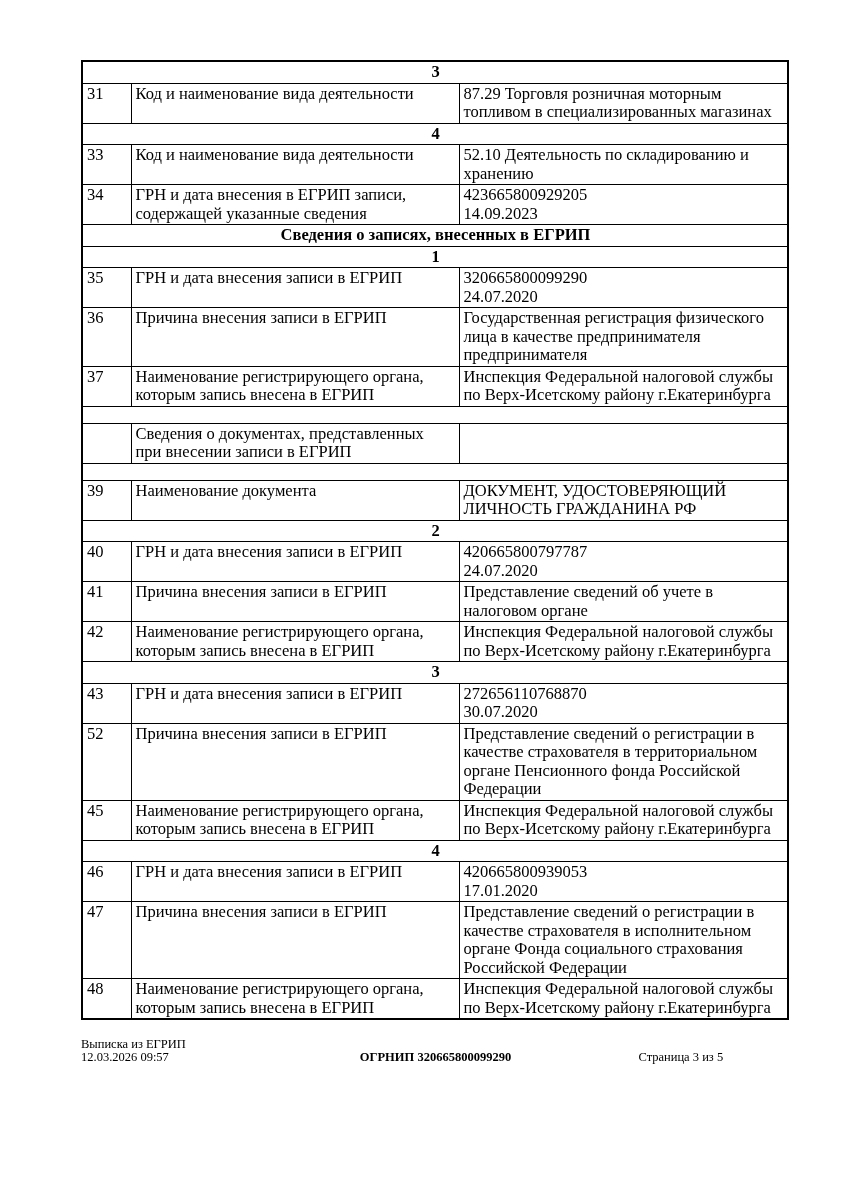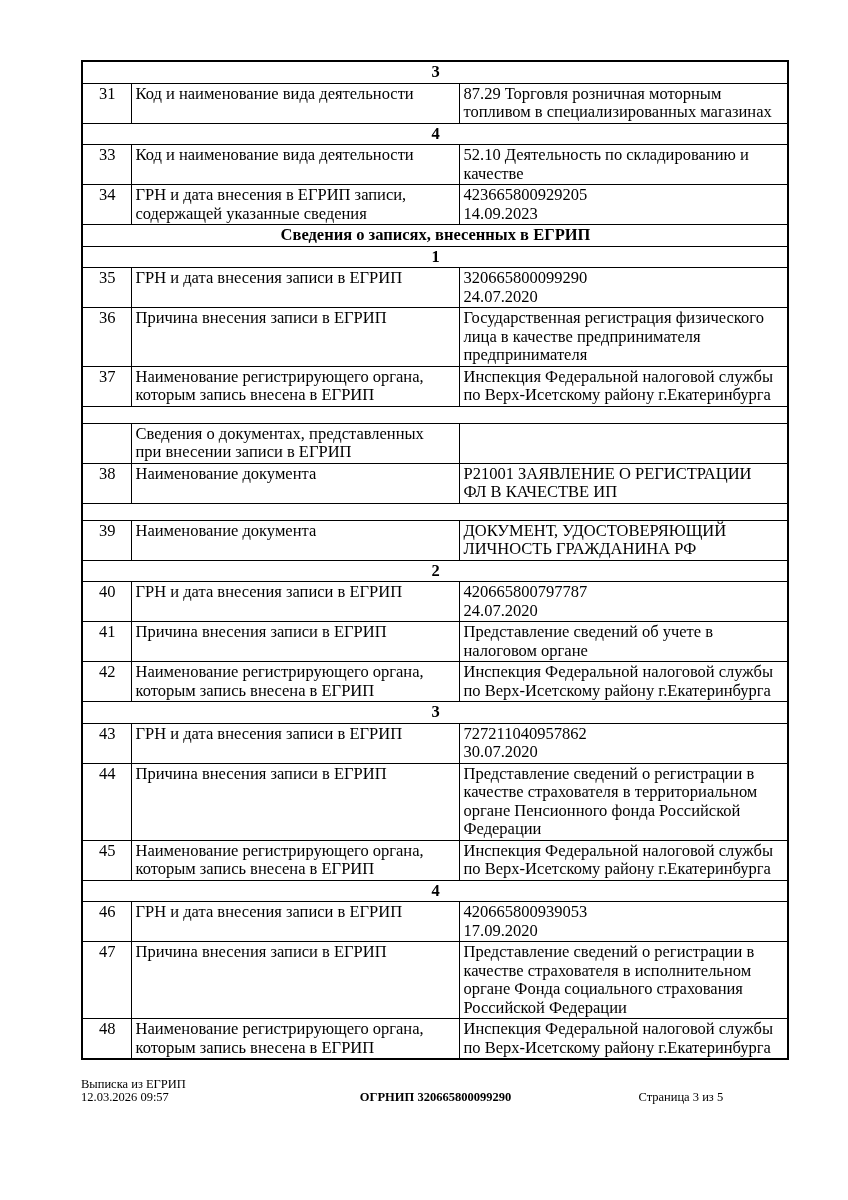--- a/index.html
+++ b/index.html
@@ -22,21 +22,21 @@
   }
   table.doc-table td {
     border: 1px solid #000;
     vertical-align: top;
     font-size: 16.5px;
     line-height: 18.5px;
     padding: 1px 3px 1px 4px;
     overflow: hidden;
   }
   td.cell-num {
-    text-align: center;
+    text-align: left;
     padding-left: 0;
     padding-right: 0;
   }
   td.cell-section {
     text-align: center;
     font-weight: bold;
     line-height: 20px;
     padding: 1px 0 1px 0;
   }
   tr.row-spacer td { height: 16px; padding: 0; }
@@ -84,21 +84,21 @@
         <tr>
           <td colspan="3" class="cell-section">4</td>
         </tr>
         <tr>
           <td class="cell-num">33</td>
           <td class="cell-label">
             <span class="ln">Код и наименование вида деятельности</span>
           </td>
           <td class="cell-value">
             <span class="ln">52.10 Деятельность по складированию и</span>
-            <span class="ln">качестве</span>
+            <span class="ln">хранению</span>
           </td>
         </tr>
         <tr>
           <td class="cell-num">34</td>
           <td class="cell-label">
             <span class="ln">ГРН и дата внесения в ЕГРИП записи,</span>
             <span class="ln">содержащей указанные сведения</span>
           </td>
           <td class="cell-value">
             <span class="ln">423665800929205</span>
@@ -147,30 +147,20 @@
           <td colspan="3"></td>
         </tr>
         <tr>
           <td class="cell-num"></td>
           <td class="cell-label">
             <span class="ln">Сведения о документах, представленных</span>
             <span class="ln">при внесении записи в ЕГРИП</span>
           </td>
           <td class="cell-value"></td>
         </tr>
-        <tr>
-          <td class="cell-num">38</td>
-          <td class="cell-label">
-            <span class="ln">Наименование документа</span>
-          </td>
-          <td class="cell-value">
-            <span class="ln">Р21001 ЗАЯВЛЕНИЕ О РЕГИСТРАЦИИ</span>
-            <span class="ln">ФЛ В КАЧЕСТВЕ ИП</span>
-          </td>
-        </tr>
         <tr class="row-spacer">
           <td colspan="3"></td>
         </tr>
         <tr class="row-padtop">
           <td class="cell-num">39</td>
           <td class="cell-label">
             <span class="ln">Наименование документа</span>
           </td>
           <td class="cell-value">
             <span class="ln">ДОКУМЕНТ, УДОСТОВЕРЯЮЩИЙ</span>
@@ -213,26 +203,26 @@
         </tr>
         <tr>
           <td colspan="3" class="cell-section">3</td>
         </tr>
         <tr>
           <td class="cell-num">43</td>
           <td class="cell-label">
             <span class="ln">ГРН и дата внесения записи в ЕГРИП</span>
           </td>
           <td class="cell-value">
-            <span class="ln">727211040957862</span>
+            <span class="ln">272656110768870</span>
             <span class="ln">30.07.2020</span>
           </td>
         </tr>
         <tr>
-          <td class="cell-num">44</td>
+          <td class="cell-num">52</td>
           <td class="cell-label">
             <span class="ln">Причина внесения записи в ЕГРИП</span>
           </td>
           <td class="cell-value">
             <span class="ln">Представление сведений о регистрации в</span>
             <span class="ln">качестве страхователя в территориальном</span>
             <span class="ln">органе Пенсионного фонда Российской</span>
             <span class="ln">Федерации</span>
           </td>
         </tr>
@@ -250,21 +240,21 @@
         <tr>
           <td colspan="3" class="cell-section">4</td>
         </tr>
         <tr>
           <td class="cell-num">46</td>
           <td class="cell-label">
             <span class="ln">ГРН и дата внесения записи в ЕГРИП</span>
           </td>
           <td class="cell-value">
             <span class="ln">420665800939053</span>
-            <span class="ln">17.09.2020</span>
+            <span class="ln">17.01.2020</span>
           </td>
         </tr>
         <tr>
           <td class="cell-num">47</td>
           <td class="cell-label">
             <span class="ln">Причина внесения записи в ЕГРИП</span>
           </td>
           <td class="cell-value">
             <span class="ln">Представление сведений о регистрации в</span>
             <span class="ln">качестве страхователя в исполнительном</span>

